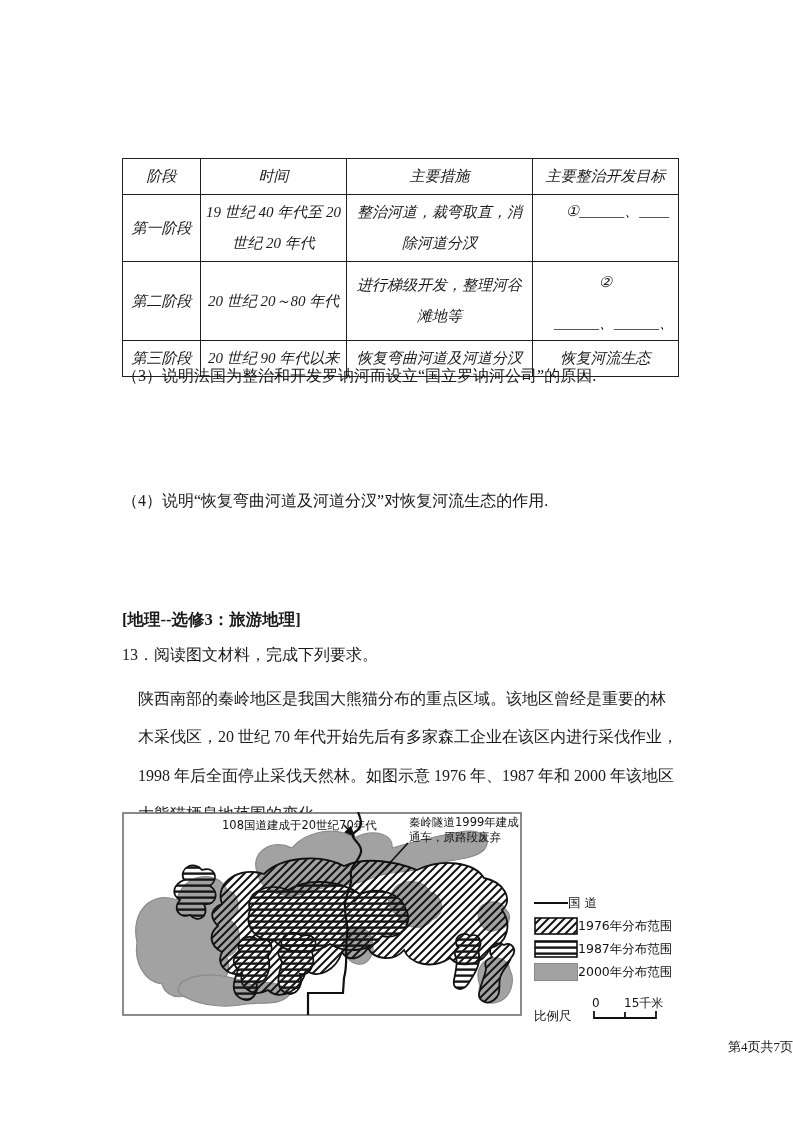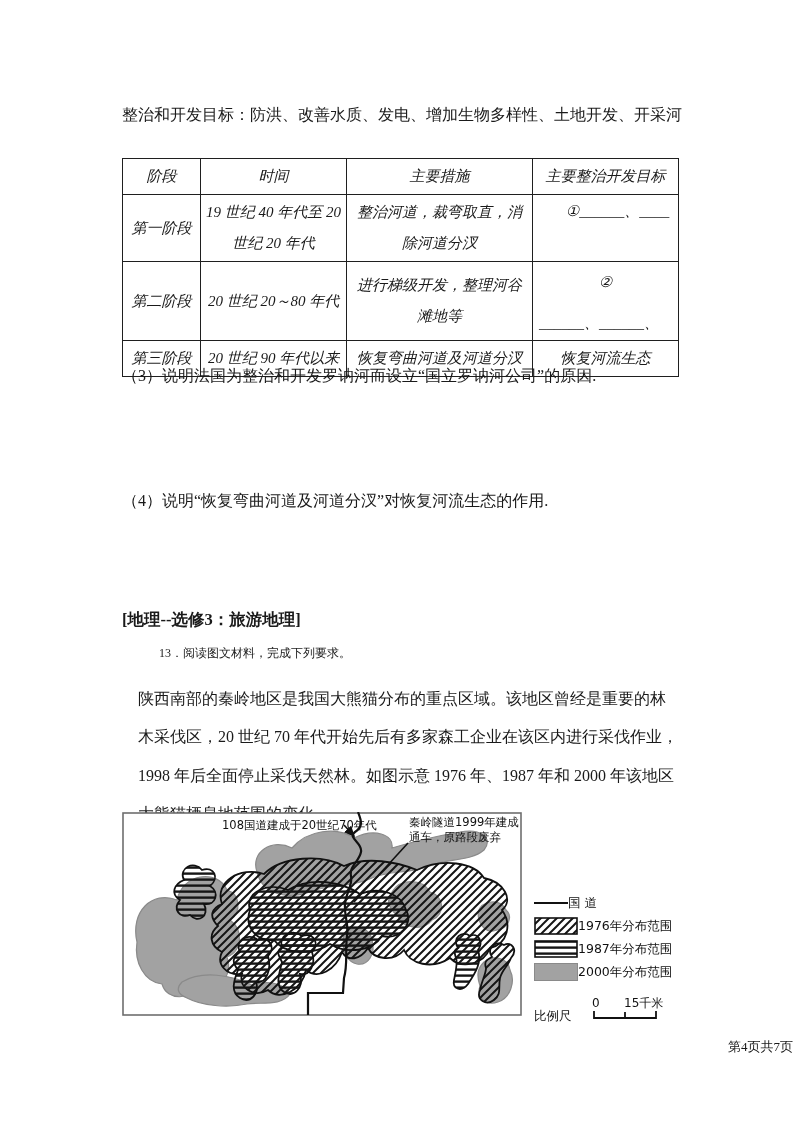--- a/index.html
+++ b/index.html
@@ -26,26 +26,26 @@
     overflow:hidden;
     font-style:italic;
   }
   col.c1{width:78px;}col.c2{width:146px;}col.c3{width:186px;}col.c4{width:146px;}
   tr.hrow td{height:33px;}
   tr.r1 td{height:64px;}
   tr.r2 td{height:64px;}
   tr.r3 td{height:33px;margin-left:24px;}
   td.goal2{vertical-align:top;}
   td.goal2 .g-top{margin-top:4px;}
-  td.goal2 .g-bot{margin-top:10px;text-align:left;padding-left:2px;}
+  td.goal2 .g-bot{margin-top:10px;text-align:right;padding-left:2px;}
   
   .q3{top:366px;left:122px;width:620px;font-size:16px;}
   .q4{top:491px;left:122px;width:620px;font-size:16px;}
   .sec-header{top:609px;left:122px;font-size:16.5px;font-weight:bold;}
-  .q13lead{top:645px;left:122px;font-size:12px;margin-left:37px;}
+  .q13lead{top:645px;left:122px;font-size:16px;}
   .para{top:680px;left:138px;width:585px;font-size:16px;line-height:38.3px;}
   
   .figure{top:812px;left:122px;width:580px;height:210px;}
   .mapsvg{position:absolute;left:0;top:0;}
   .legend{
     position:absolute;left:412px;top:82px;width:170px;
     font-family:"DejaVu Sans","Liberation Sans",sans-serif;
     font-size:12.5px;color:#111;
   }
   .legend-item{display:flex;align-items:center;height:18px;margin-bottom:5px;}
@@ -56,21 +56,20 @@
   .scale-label{line-height:14px;}
   
   .footer{top:1038px;left:0;width:793px;text-align:right;font-size:13px;}
 </style>
 </head>
 <body>
 
 <div class="page">
 
   <div class="abs intro">
-    <div>整治和开发目标：防洪、改善水质、发电、增加生物多样性、土地开发、开采河</div>
   </div>
 
   <div class="abs qtable">
     <table class="grid">
       <colgroup>
           <col class="c1">
           <col class="c2">
           <col class="c3">
           <col class="c4">
         </colgroup>

